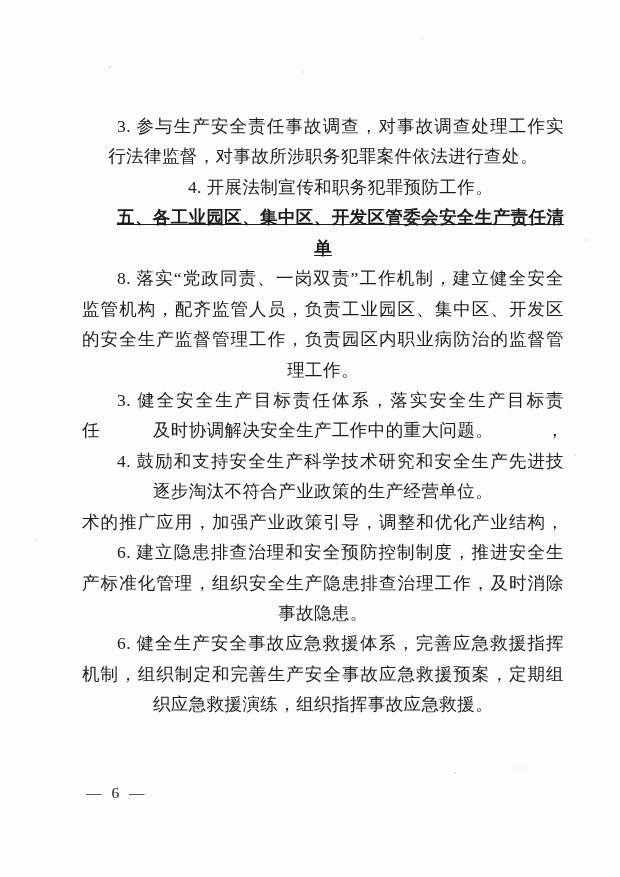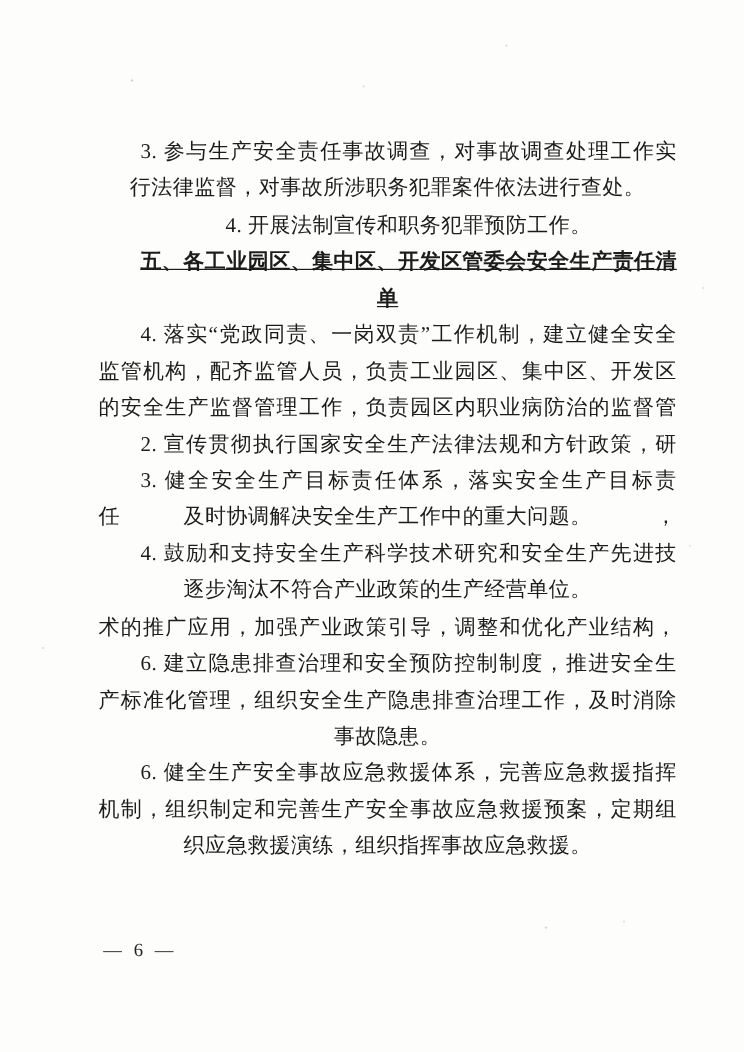--- a/index.html
+++ b/index.html
@@ -73,24 +73,24 @@
 <body>
 
 <div class="page" style="background: rgb(253, 253, 252); color: rgb(28, 28, 28);">
   <div class="noise"></div>
   <div class="text-block" id="text-block">
       <div class="line indent justify">3. 参与生产安全责任事故调查，对事故调查处理工作实</div>
       <div class="line">行法律监督，对事故所涉职务犯罪案件依法进行查处。</div>
       <div class="line indent">4. 开展法制宣传和职务犯罪预防工作。</div>
       <div class="line indent justify bold">五、各工业园区、集中区、开发区管委会安全生产责任清</div>
       <div class="line bold">单</div>
-      <div class="line indent justify">4. 落实“党政同责、一岗双责”工作机制，建立健全安全</div>
+      <div class="line indent justify">8. 落实“党政同责、一岗双责”工作机制，建立健全安全</div>
       <div class="line justify">监管机构，配齐监管人员，负责工业园区、集中区、开发区</div>
       <div class="line justify">的安全生产监督管理工作，负责园区内职业病防治的监督管</div>
-      <div class="line indent justify">2. 宣传贯彻执行国家安全生产法律法规和方针政策，研</div>
+      <div class="line">理工作。</div>
       <div class="line indent justify">3. 健全安全生产目标责任体系，落实安全生产目标责任，</div>
       <div class="line">及时协调解决安全生产工作中的重大问题。</div>
       <div class="line indent justify">4. 鼓励和支持安全生产科学技术研究和安全生产先进技</div>
       <div class="line">逐步淘汰不符合产业政策的生产经营单位。</div>
       <div class="line justify">术的推广应用，加强产业政策引导，调整和优化产业结构，</div>
       <div class="line indent justify">6. 建立隐患排查治理和安全预防控制制度，推进安全生</div>
       <div class="line justify">产标准化管理，组织安全生产隐患排查治理工作，及时消除</div>
       <div class="line">事故隐患。</div>
       <div class="line indent justify">6. 健全生产安全事故应急救援体系，完善应急救援指挥</div>
       <div class="line justify">机制，组织制定和完善生产安全事故应急救援预案，定期组</div>

